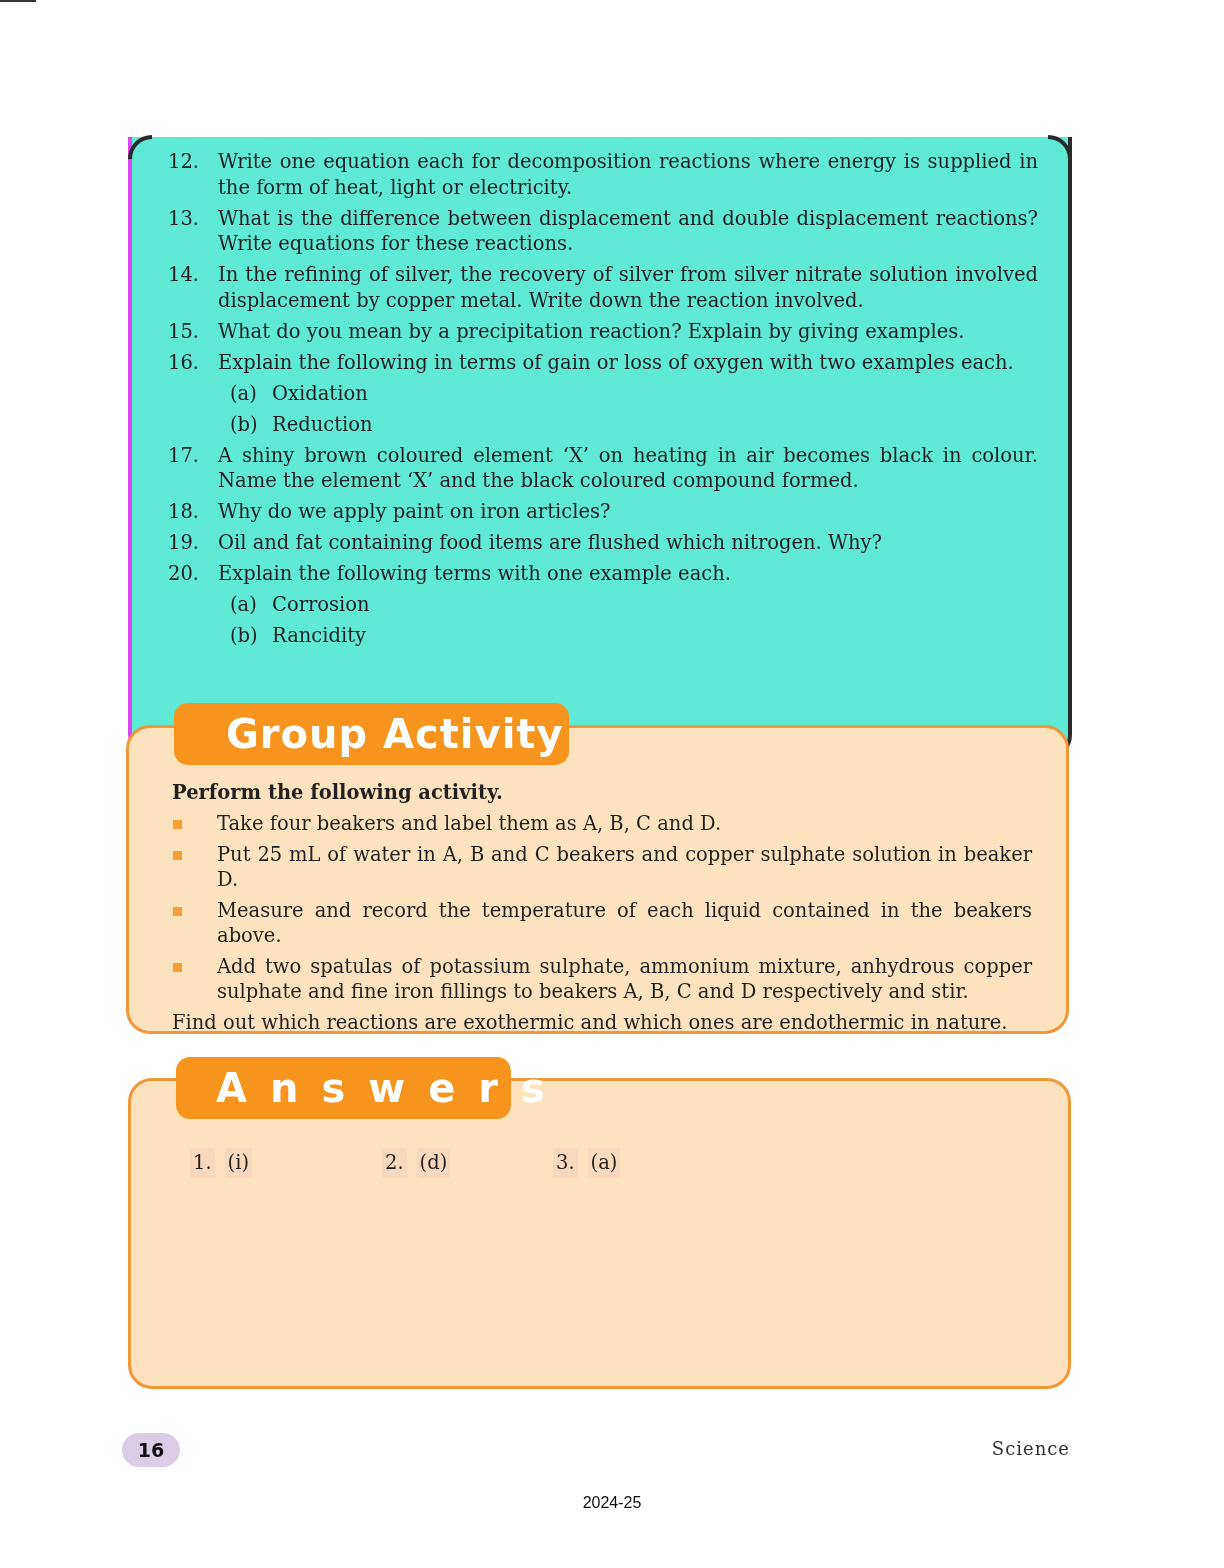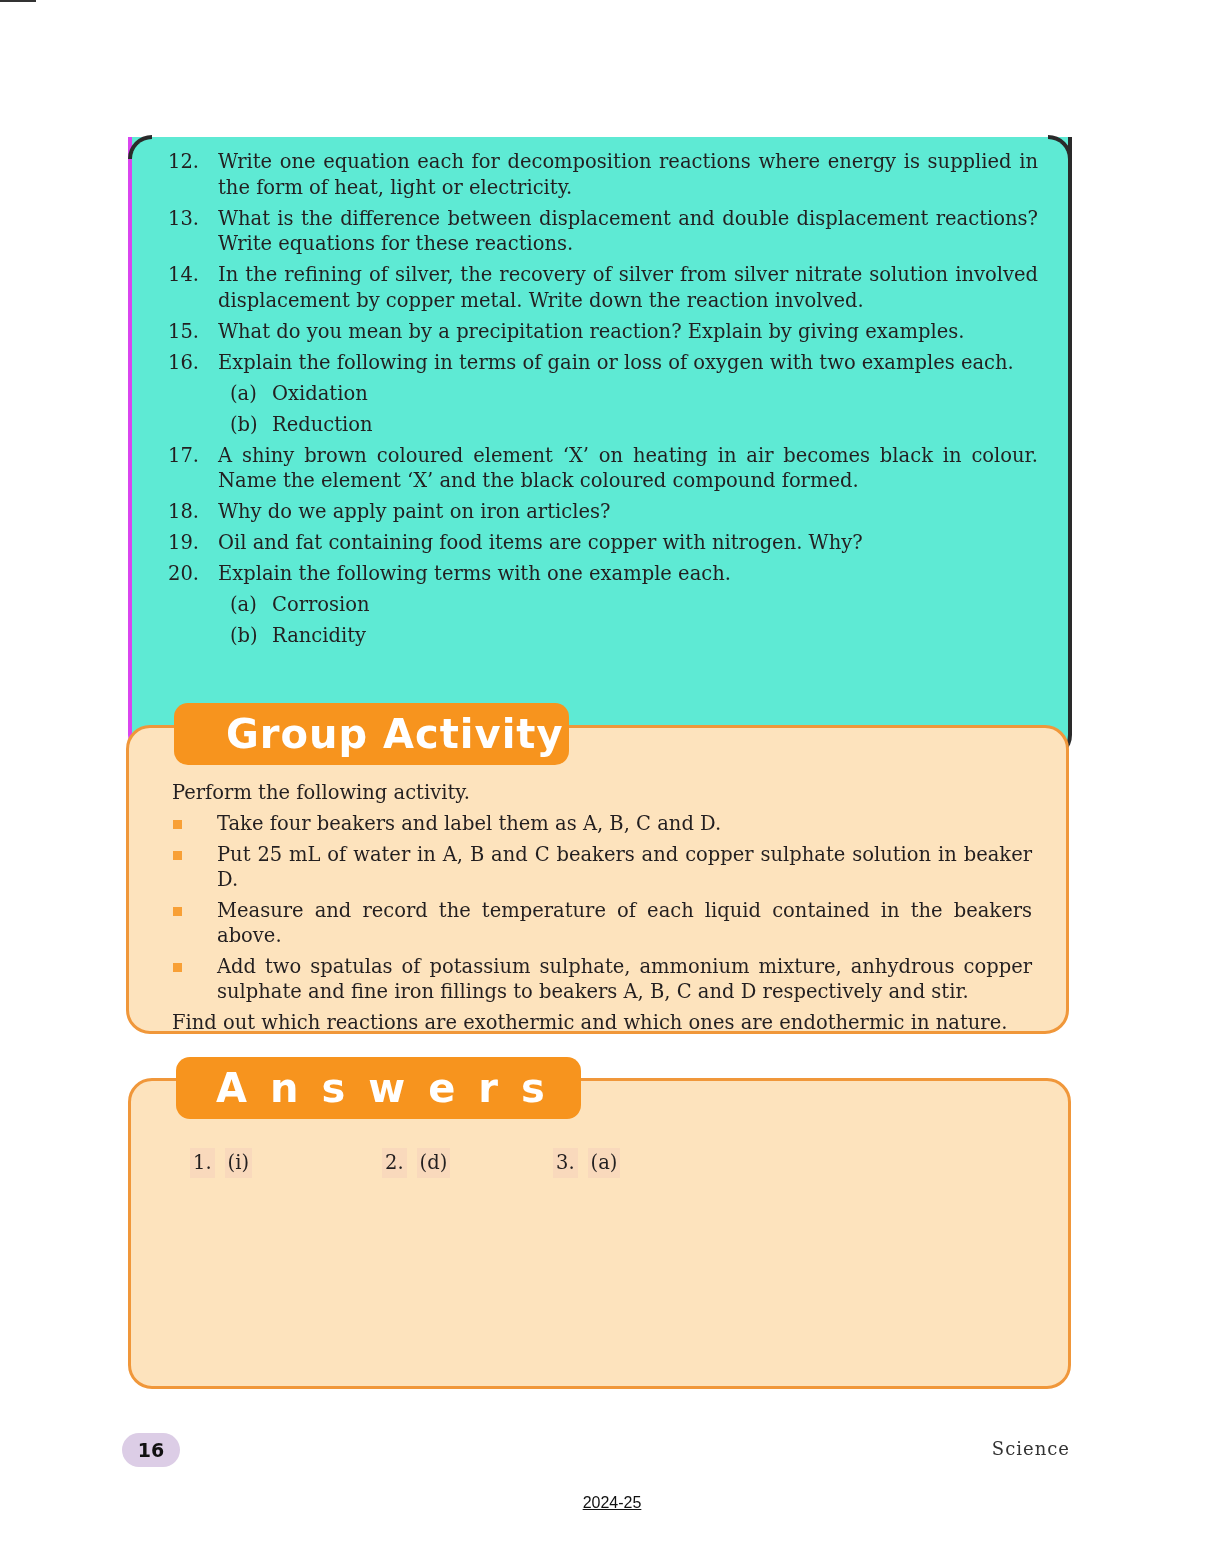--- a/index.html
+++ b/index.html
@@ -36,41 +36,41 @@
     position: absolute; box-sizing: border-box;
     background: #fde3bd; border: 3px solid #f0973a; border-radius: 24px;
   }
   .otitle {
     position: absolute; background: #f7941e; color: #ffffff;
     border-radius: 14px;
     font-family: "DejaVu Sans", "Liberation Sans", sans-serif; font-weight: bold;
     display: flex; align-items: center;
   }
   .otitle.ga { left: 174px; top: 703px; width: 395px; height: 62px; font-size: 40px; padding-left: 52px; box-sizing: border-box; letter-spacing: 1px; }
-  .otitle.ans { left: 176px; top: 1057px; width: 405px; height: 62px; font-size: 40px; padding-left: 40px; box-sizing: border-box; letter-spacing: 23px; }
+  .otitle.ans { left: 176px; top: 1057px; width: 335px; height: 62px; font-size: 40px; padding-left: 40px; box-sizing: border-box; letter-spacing: 23px; }
 
   .ga-body { position: absolute; left: 172px; top: 780px; width: 860px; font-size: 19.5px; line-height: 25px; }
-  .ga-intro { margin-bottom: 6px; }
+  .ga-intro { margin-bottom: 6px; font-weight: bold; }
   .bullet { display: flex; margin-bottom: 6px; }
   .bullet .sq { width: 45px; flex: 0 0 45px; position: relative; }
   .bullet .sq::before { content: ""; position: absolute; left: 1px; top: 9px; width: 9px; height: 9px; background: #f7941e; opacity: .85; }
   .bullet .txt { flex: 1; text-align: justify; }
 
   .answers-row { position: absolute; top: 1148px; left: 0; width: 1224px; font-size: 19.5px; line-height: 26px; }
   .ans-item { position: absolute; display: flex; gap: 10px; }
   .ans-item span { background: #f9d9bc; padding: 2px 3px; }
 
   
   .page-num {
     position: absolute; left: 122px; top: 1433px; width: 58px; height: 34px; border-radius: 17px;
     background: #dccde6; display: flex; align-items: center; justify-content: center;
     font-family: "DejaVu Sans", "Liberation Sans", sans-serif; font-weight: bold; font-size: 19px; color: #111;
   }
   .subject { position: absolute; right: 154px; top: 1438px; font-size: 18px; letter-spacing: 1px; color: #333; }
-  .year { position: absolute; left: 0; width: 1224px; top: 1494px; text-align: center; font-family: "Liberation Sans", sans-serif; font-size: 16px; color: #111; text-decoration: underline; }
+  .year { position: absolute; left: 0; width: 1224px; top: 1494px; text-align: center; font-family: "Liberation Sans", sans-serif; font-size: 16px; color: #111; }
 </style>
 </head>
 <body>
 
 <div class="corner-mark"></div>
 
 <section class="exercises">
   <div class="ex-corner left"></div>
   <div class="ex-corner right"></div>
   <div class="qlist">
@@ -105,21 +105,21 @@
     <div class="q">
         <span class="num">17.</span>
         <span class="txt">A shiny brown coloured element ‘X’ on heating in air becomes black in colour. Name the element ‘X’ and the black coloured compound formed.</span>
       </div>
     <div class="q">
         <span class="num">18.</span>
         <span class="txt">Why do we apply paint on iron articles?</span>
       </div>
     <div class="q">
         <span class="num">19.</span>
-        <span class="txt">Oil and fat containing food items are copper with nitrogen. Why?</span>
+        <span class="txt">Oil and fat containing food items are flushed which nitrogen. Why?</span>
       </div>
     <div class="q">
         <span class="num">20.</span>
         <span class="txt">Explain the following terms with one example each.</span>
       </div>
     <div class="sub">
         <span class="lbl">(a)</span>
         <span>Corrosion</span>
       </div>
     <div class="sub">

